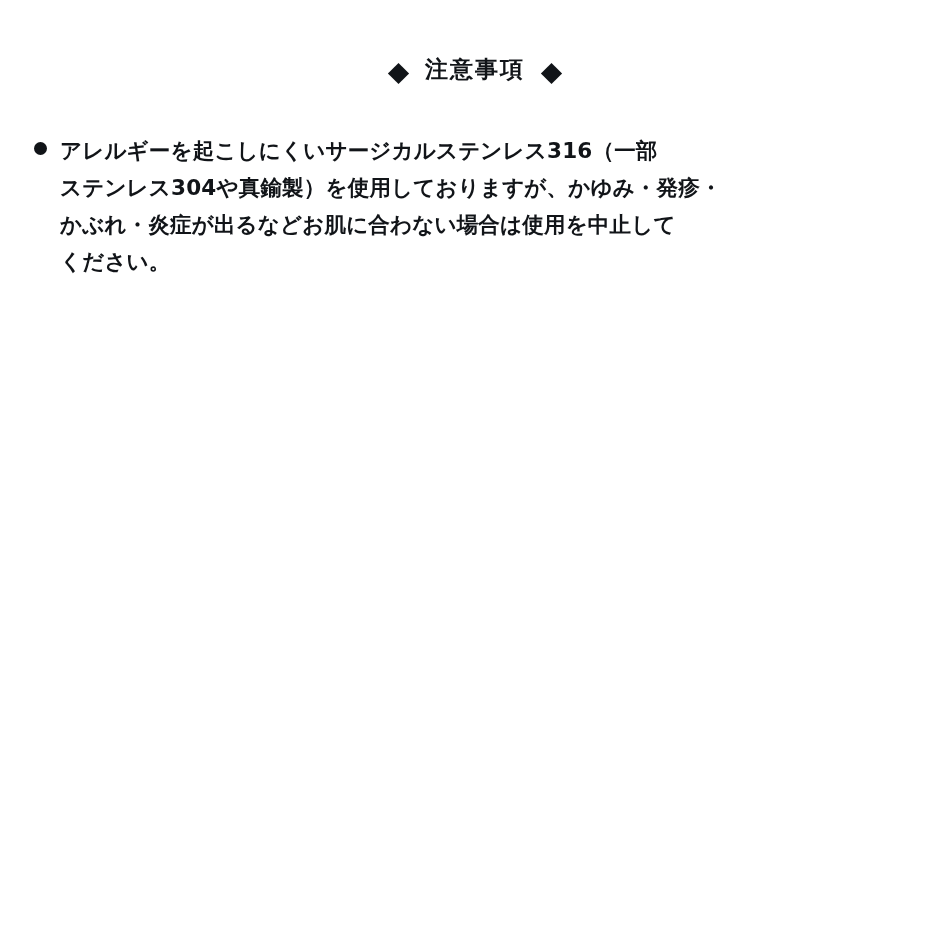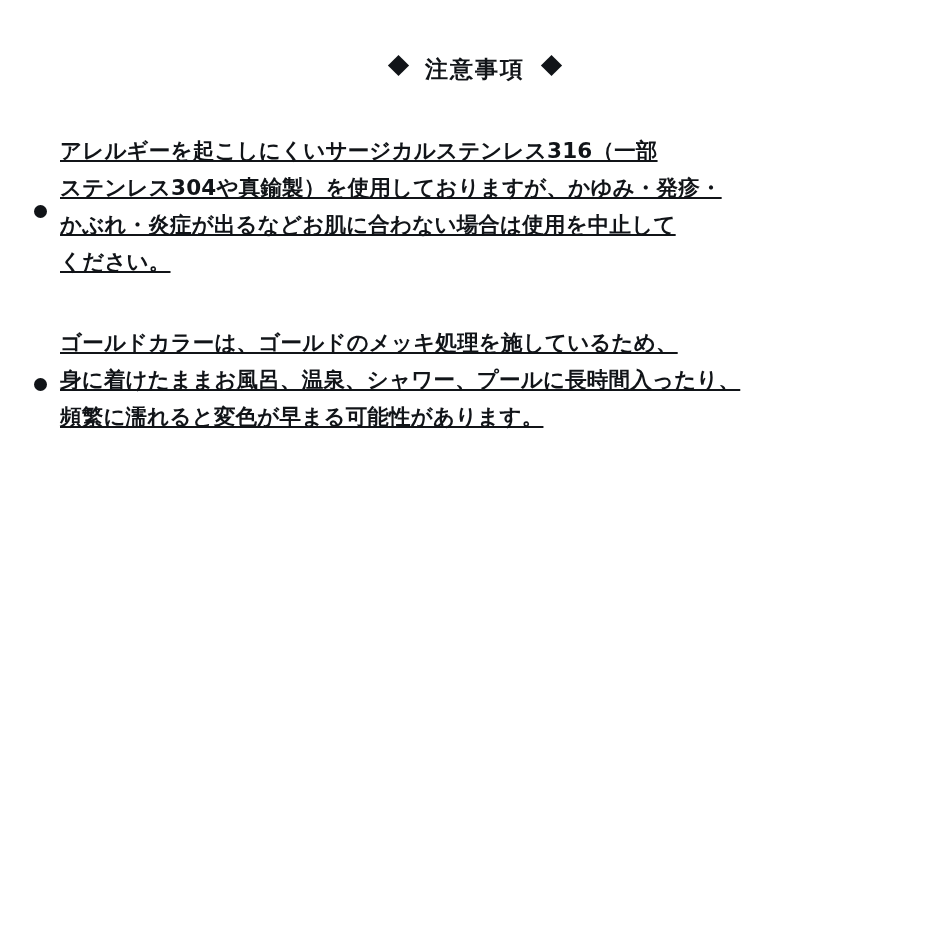--- a/index.html
+++ b/index.html
@@ -16,21 +16,21 @@
   }
   .page {
     position: relative;
     width: 950px;
     height: 950px;
     box-sizing: border-box;
     padding: 0;
   }
   .title-row {
     display: flex;
-    align-items: flex-start;
+    align-items: flex-end;
     justify-content: center;
     gap: 19px;
     margin-top: 58px;
     margin-bottom: 52px;
   }
   .title-text {
     font-size: 23px;
     font-weight: 700;
     letter-spacing: 2px;
     color: #111418;
@@ -42,23 +42,22 @@
     background: #111418;
     transform: rotate(45deg);
     display: inline-block;
   }
   .notes {
     padding-left: 34px;
     padding-right: 30px;
   }
   .note {
     display: flex;
-    align-items: center;
+    align-items: flex-start;
     margin-bottom: 46px;
-    text-decoration: underline;
   }
   .note-1 { margin-bottom: 44px; }
   .note-2 { margin-bottom: 76px; }
   .bullet {
     width: 13px;
     height: 13px;
     border-radius: 50%;
     background: #111418;
     flex: 0 0 auto;
     margin-top: 9px;
@@ -87,22 +86,16 @@
   <div class="notes">
 
     <div class="note note-1">
       <span class="bullet"></span>
       <div class="note-body">アレルギーを起こしにくいサージカルステンレス316（一部
 ステンレス304や真鍮製）を使用しておりますが、かゆみ・発疹・
 かぶれ・炎症が出るなどお肌に合わない場合は使用を中止して
 ください。</div>
     </div>
 
-    <div class="note note-2">
-      <span class="bullet"></span>
-      <div class="note-body">ゴールドカラーは、ゴールドのメッキ処理を施しているため、
-身に着けたままお風呂、温泉、シャワー、プールに長時間入ったり、
-頻繁に濡れると変色が早まる可能性があります。</div>
-    </div>
 
 
   </div>
 </div>
 
 </body></html>

